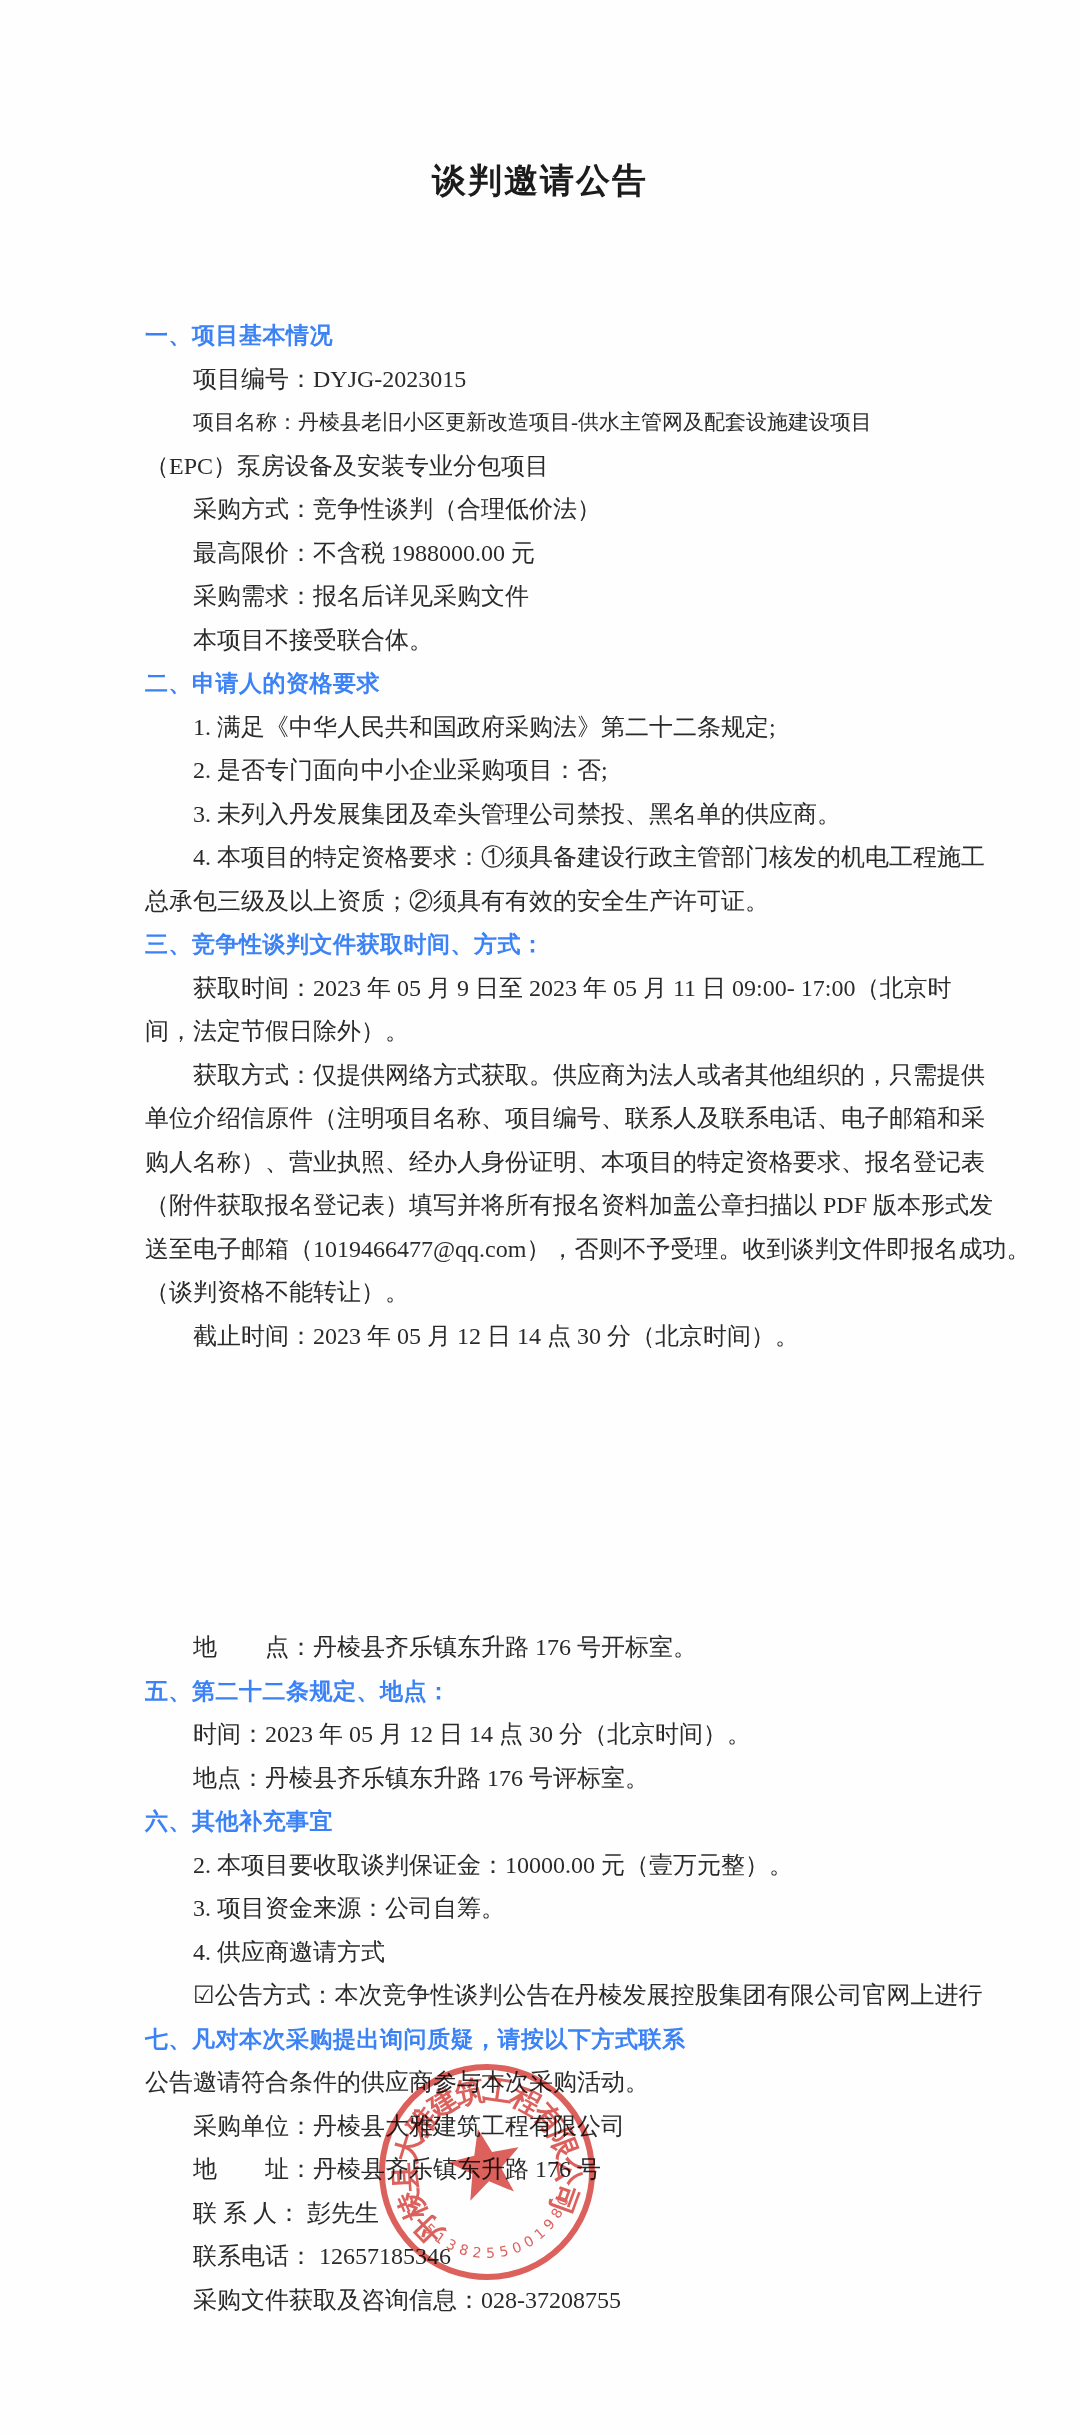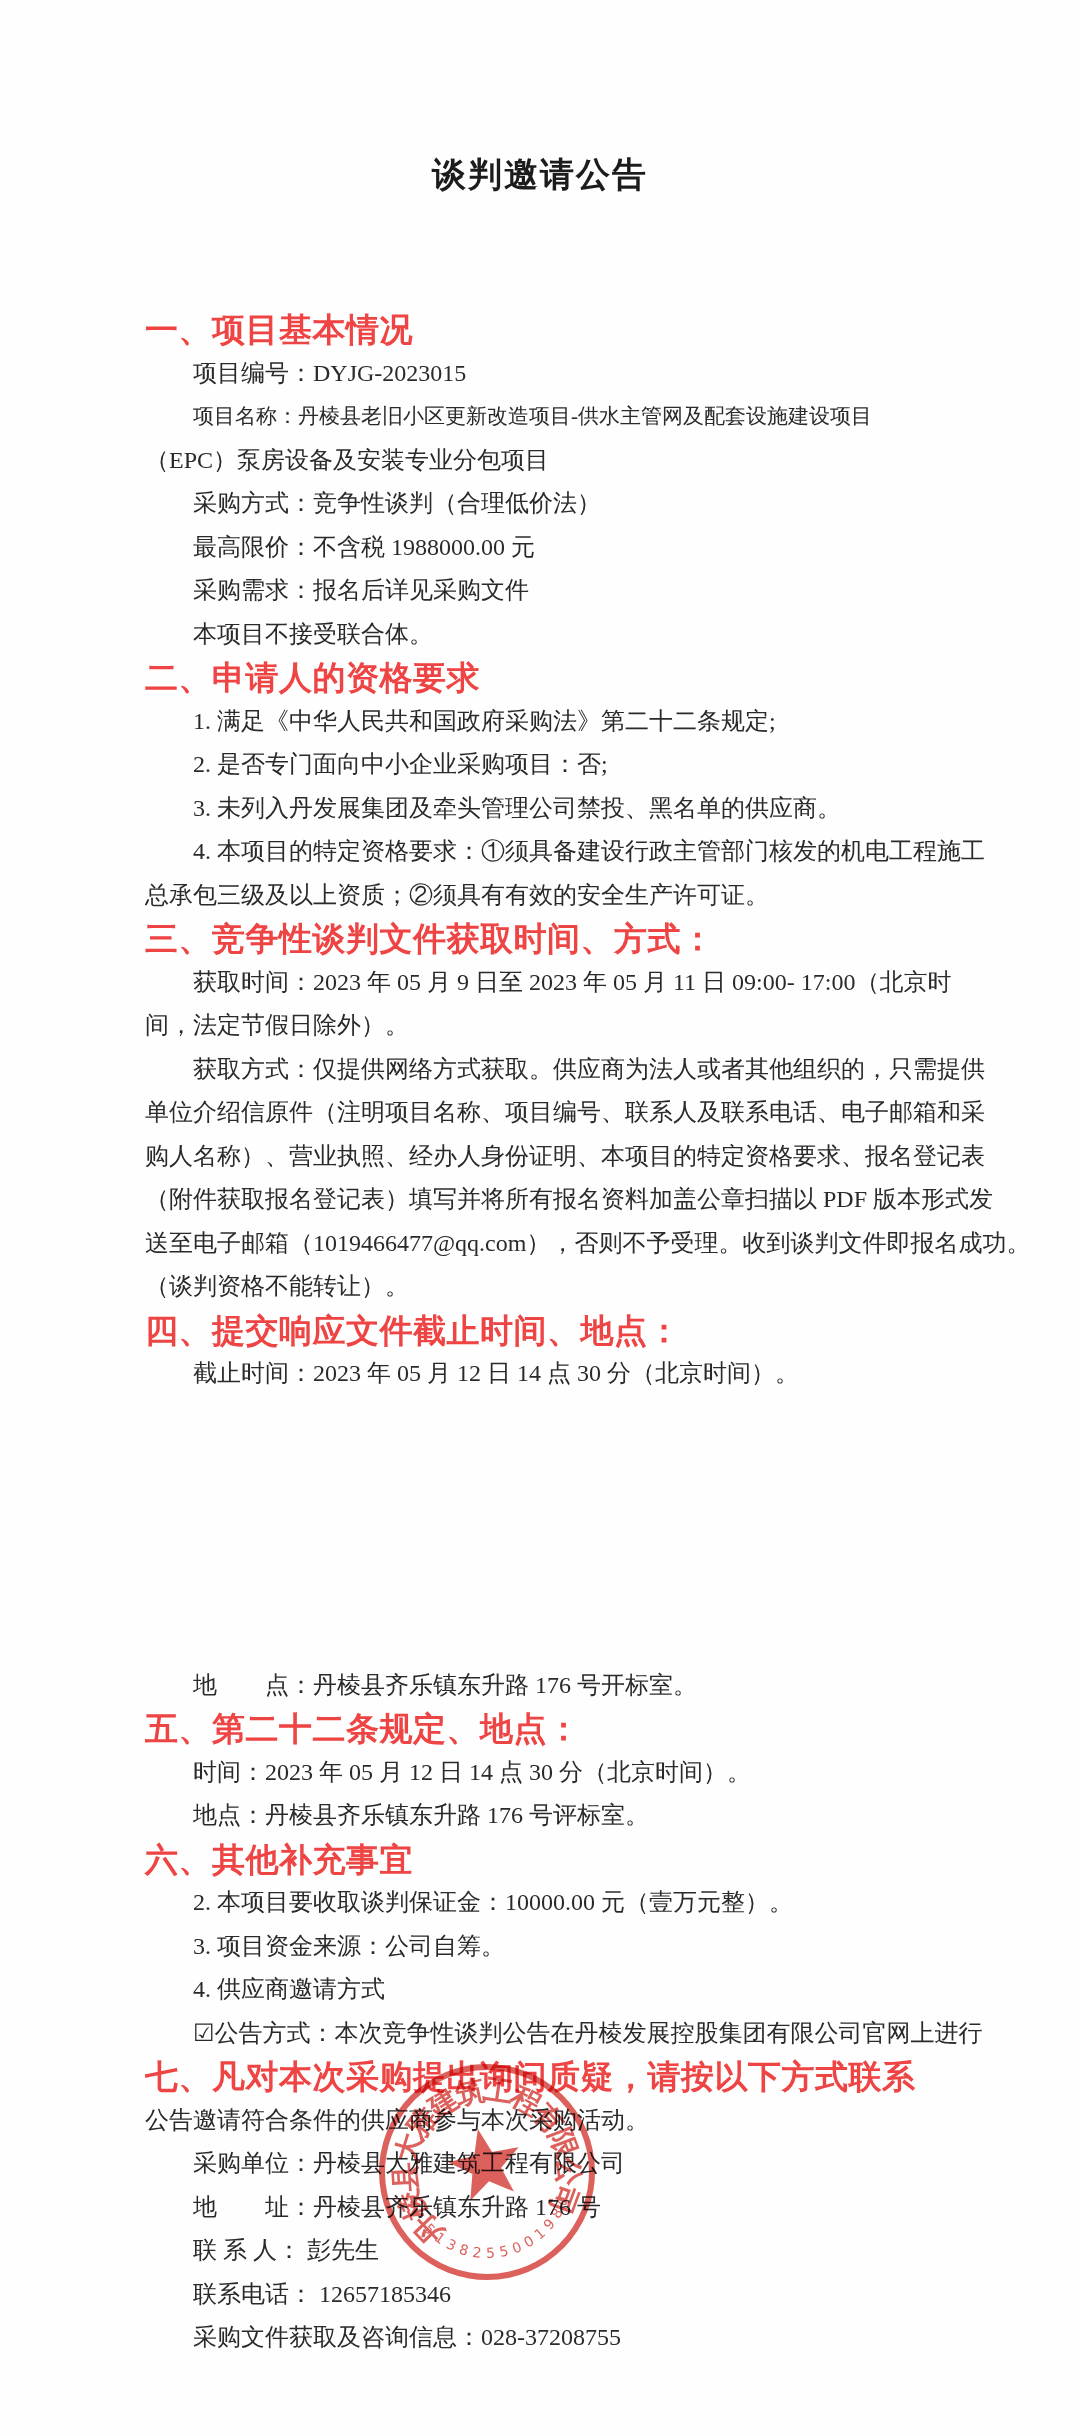--- a/index.html
+++ b/index.html
@@ -7,21 +7,21 @@
     position:relative;
     width:1080px;height:2435px;
     margin:0 auto;
     background:#fefefe;
     overflow:hidden;
     color:#262626;
     font-family:"Liberation Serif","DejaVu Serif",serif;
   }
   .content{
     position:absolute;
-    left:0;top:4px;width:1080px;
+    left:0;top:10px;width:1080px;
     padding:148px 0 0 0;
     box-sizing:border-box;
   }
   .doc-title{
     text-align:center;
     font-size:34px;
     font-weight:bold;
     letter-spacing:2px;
     line-height:46px;
     color:#1c1c1c;
@@ -34,22 +34,22 @@
   .line{
     font-size:24px;
     line-height:43.5px;
     height:43.5px;
     white-space:nowrap;
     color:#2a2a2a;
   }
   .line.h{
     font-family:"Liberation Sans","DejaVu Sans",sans-serif;
     font-weight:bold;
-    font-size:33px;
-    color:#ef4444;
+    font-size:23px;
+    color:#3b82f6;
     letter-spacing:0.5px;
   }
   .line.ind{ padding-left:48px; }
   .seal{
     position:absolute;
     left:347px;top:2032px;
     width:280px;height:280px;
     mix-blend-mode:multiply;
     opacity:0.88;
     pointer-events:none;
@@ -78,21 +78,20 @@
         <div class="line">总承包三级及以上资质；②须具有有效的安全生产许可证。</div>
         <div class="line h">三、竞争性谈判文件获取时间、方式：</div>
         <div class="line ind">获取时间：2023 年 05 月 9 日至 2023 年 05 月 11 日 09:00- 17:00（北京时</div>
         <div class="line">间，法定节假日除外）。</div>
         <div class="line ind">获取方式：仅提供网络方式获取。供应商为法人或者其他组织的，只需提供</div>
         <div class="line">单位介绍信原件（注明项目名称、项目编号、联系人及联系电话、电子邮箱和采</div>
         <div class="line">购人名称）、营业执照、经办人身份证明、本项目的特定资格要求、报名登记表</div>
         <div class="line">（附件获取报名登记表）填写并将所有报名资料加盖公章扫描以 PDF 版本形式发</div>
         <div class="line">送至电子邮箱（1019466477@qq.com），否则不予受理。收到谈判文件即报名成功。</div>
         <div class="line">（谈判资格不能转让）。</div>
-        <div class="line h">四、提交响应文件截止时间、地点：</div>
         <div class="line ind">截止时间：2023 年 05 月 12 日 14 点 30 分（北京时间）。</div>
         <div class="line ind" style="margin-top: 268px;">地　　点：丹棱县齐乐镇东升路 176 号开标室。</div>
         <div class="line h">五、第二十二条规定、地点：</div>
         <div class="line ind">时间：2023 年 05 月 12 日 14 点 30 分（北京时间）。</div>
         <div class="line ind">地点：丹棱县齐乐镇东升路 176 号评标室。</div>
         <div class="line h">六、其他补充事宜</div>
         <div class="line ind">2.  本项目要收取谈判保证金：10000.00 元（壹万元整）。</div>
         <div class="line ind">3.  项目资金来源：公司自筹。</div>
         <div class="line ind">4.  供应商邀请方式</div>
         <div class="line ind">☑公告方式：本次竞争性谈判公告在丹棱发展控股集团有限公司官网上进行</div>

